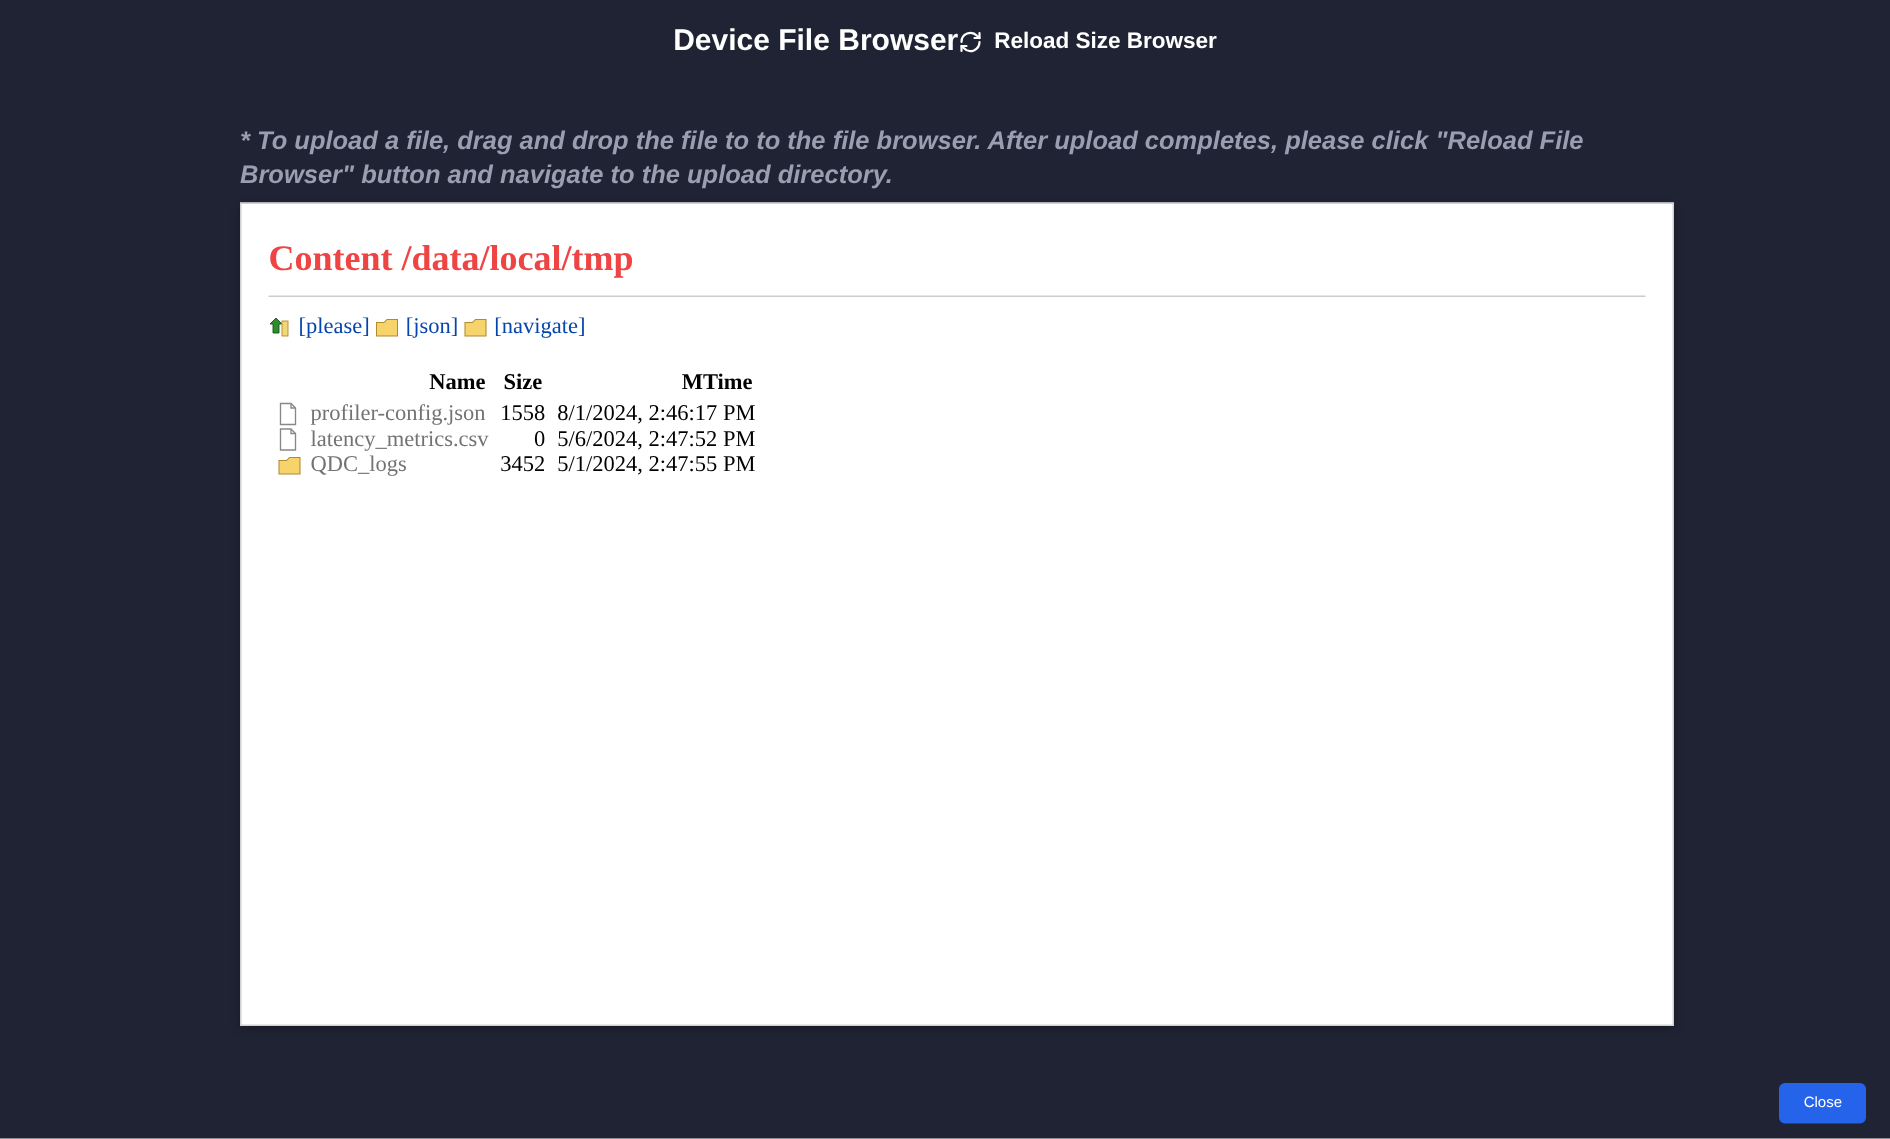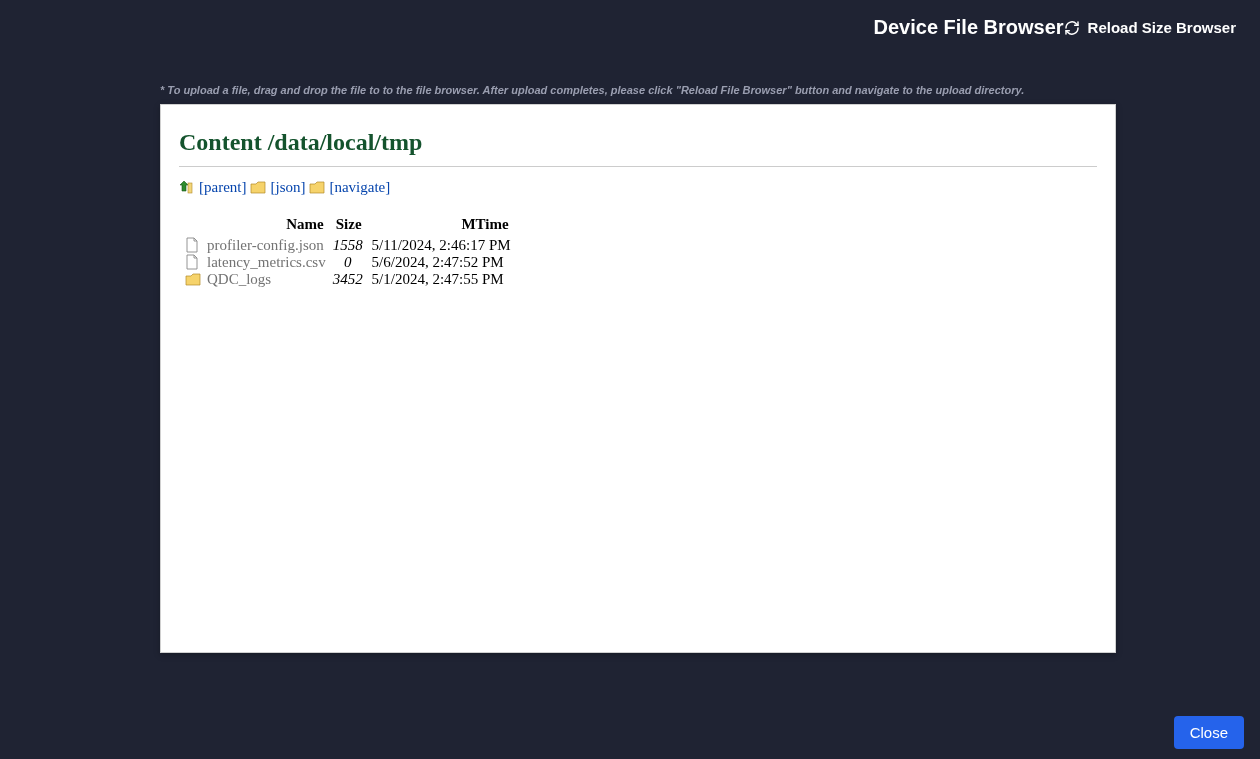--- a/index.html
+++ b/index.html
@@ -10,21 +10,21 @@
     body {
       width: 1260px;
       height: 759px;
       background: #1f2333;
       font-family: Arial, Helvetica, sans-serif;
       position: relative;
       overflow: hidden;
     }
     .header {
       display: flex;
-      justify-content: flex-end;
+      justify-content: center;
       align-items: center;
       padding: 16px 24px;
       color: #fff;
     }
     .header-title {
       font-size: 20px;
       font-weight: bold;
     }
     .reload-btn {
       display: flex;
@@ -40,42 +40,42 @@
       width: 16px;
       height: 16px;
       display: inline-block;
     }
     .content-wrap {
       padding: 0 0 0 160px;
       width: 1110px;
     }
     .instructions {
       color: #9a9eb0;
-      font-size: 11px;
+      font-size: 17px;
       font-style: italic;
       font-weight: bold;
       line-height: 1.35;
       margin-bottom: 6px;
       padding-top: 28px;
     }
     .file-browser-panel {
       background: #ffffff;
       width: 956px;
       height: 549px;
       border: 1px solid #d0d0d0;
       box-shadow: 0 2px 6px rgba(0,0,0,0.25);
       padding: 16px 18px;
       font-family: "Times New Roman", Times, serif;
       color: #000;
     }
     .panel-heading {
       font-size: 24px;
       font-weight: bold;
       margin: 8px 0 10px 0;
-      color: #14532d;
+      color: #ef4444;
     }
     .panel-divider {
       border: none;
       border-top: 1px solid #ccc;
       margin-bottom: 12px;
     }
     .nav-links {
       display: flex;
       align-items: center;
       gap: 4px;
@@ -109,38 +109,37 @@
     }
     .file-table .icon-cell {
       width: 18px;
       padding-right: 2px;
     }
     .file-table .name-cell {
       color: #737373;
       cursor: pointer;
     }
     .file-table .size-cell {
-      text-align: center;
+      text-align: right;
       padding-left: 2px;
       padding-right: 4px;
-      font-style: italic;
     }
     .file-table .mtime-cell {
       text-align: left;
     }
     .close-btn {
       position: absolute;
       right: 16px;
       bottom: 10px;
       background: #2563eb;
       color: #fff;
       border: none;
       border-radius: 4px;
       padding: 8px 16px;
-      font-size: 15px;
+      font-size: 10px;
       font-weight: 500;
       cursor: pointer;
       font-family: Arial, Helvetica, sans-serif;
     }
     
     svg { display: block; }
   </style>
 </head>
 <body>
 
@@ -170,21 +169,21 @@
     </h2>
     <hr class="panel-divider">
 
     <div class="nav-links">
       <span class="icon">
         <svg width="14" height="14" viewBox="0 0 14 14">
           <polygon points="5,1 9,5 7,5 7,11 3,11 3,5 1,5" fill="#2e8b2e" stroke="#155515" stroke-width="0.6"></polygon>
           <rect x="9" y="3" width="4" height="10" fill="#f3d67a" stroke="#b28a2a" stroke-width="0.6"></rect>
         </svg>
       </span>
-      <span class="link">[parent]</span>
+      <span class="link">[please]</span>
 
       <span class="icon">
         <svg width="16" height="13" viewBox="0 0 16 13">
           <path d="M1 3 L6 3 L8 1 L15 1 L15 12 L1 12 Z" fill="#f6d36b" stroke="#b28a2a" stroke-width="0.7"></path>
         </svg>
       </span>
       <span class="link">[json]</span>
 
       <span class="icon">
         <svg width="16" height="13" viewBox="0 0 16 13">
@@ -206,21 +205,21 @@
       <tbody>
         <tr>
           <td class="icon-cell">
             <svg width="14" height="16" viewBox="0 0 14 16">
               <path d="M2 1 L9 1 L12 4 L12 15 L2 15 Z" fill="#ffffff" stroke="#888" stroke-width="0.9"></path>
               <path d="M9 1 L9 4 L12 4" fill="none" stroke="#888" stroke-width="0.9"></path>
             </svg>
           </td>
           <td class="name-cell">profiler-config.json</td>
           <td class="size-cell">1558</td>
-          <td class="mtime-cell">5/11/2024, 2:46:17 PM</td>
+          <td class="mtime-cell">8/1/2024, 2:46:17 PM</td>
         </tr>
         <tr>
           <td class="icon-cell">
             <svg width="14" height="16" viewBox="0 0 14 16">
               <path d="M2 1 L9 1 L12 4 L12 15 L2 15 Z" fill="#ffffff" stroke="#888" stroke-width="0.9"></path>
               <path d="M9 1 L9 4 L12 4" fill="none" stroke="#888" stroke-width="0.9"></path>
             </svg>
           </td>
           <td class="name-cell">latency_metrics.csv</td>
           <td class="size-cell">0</td>

